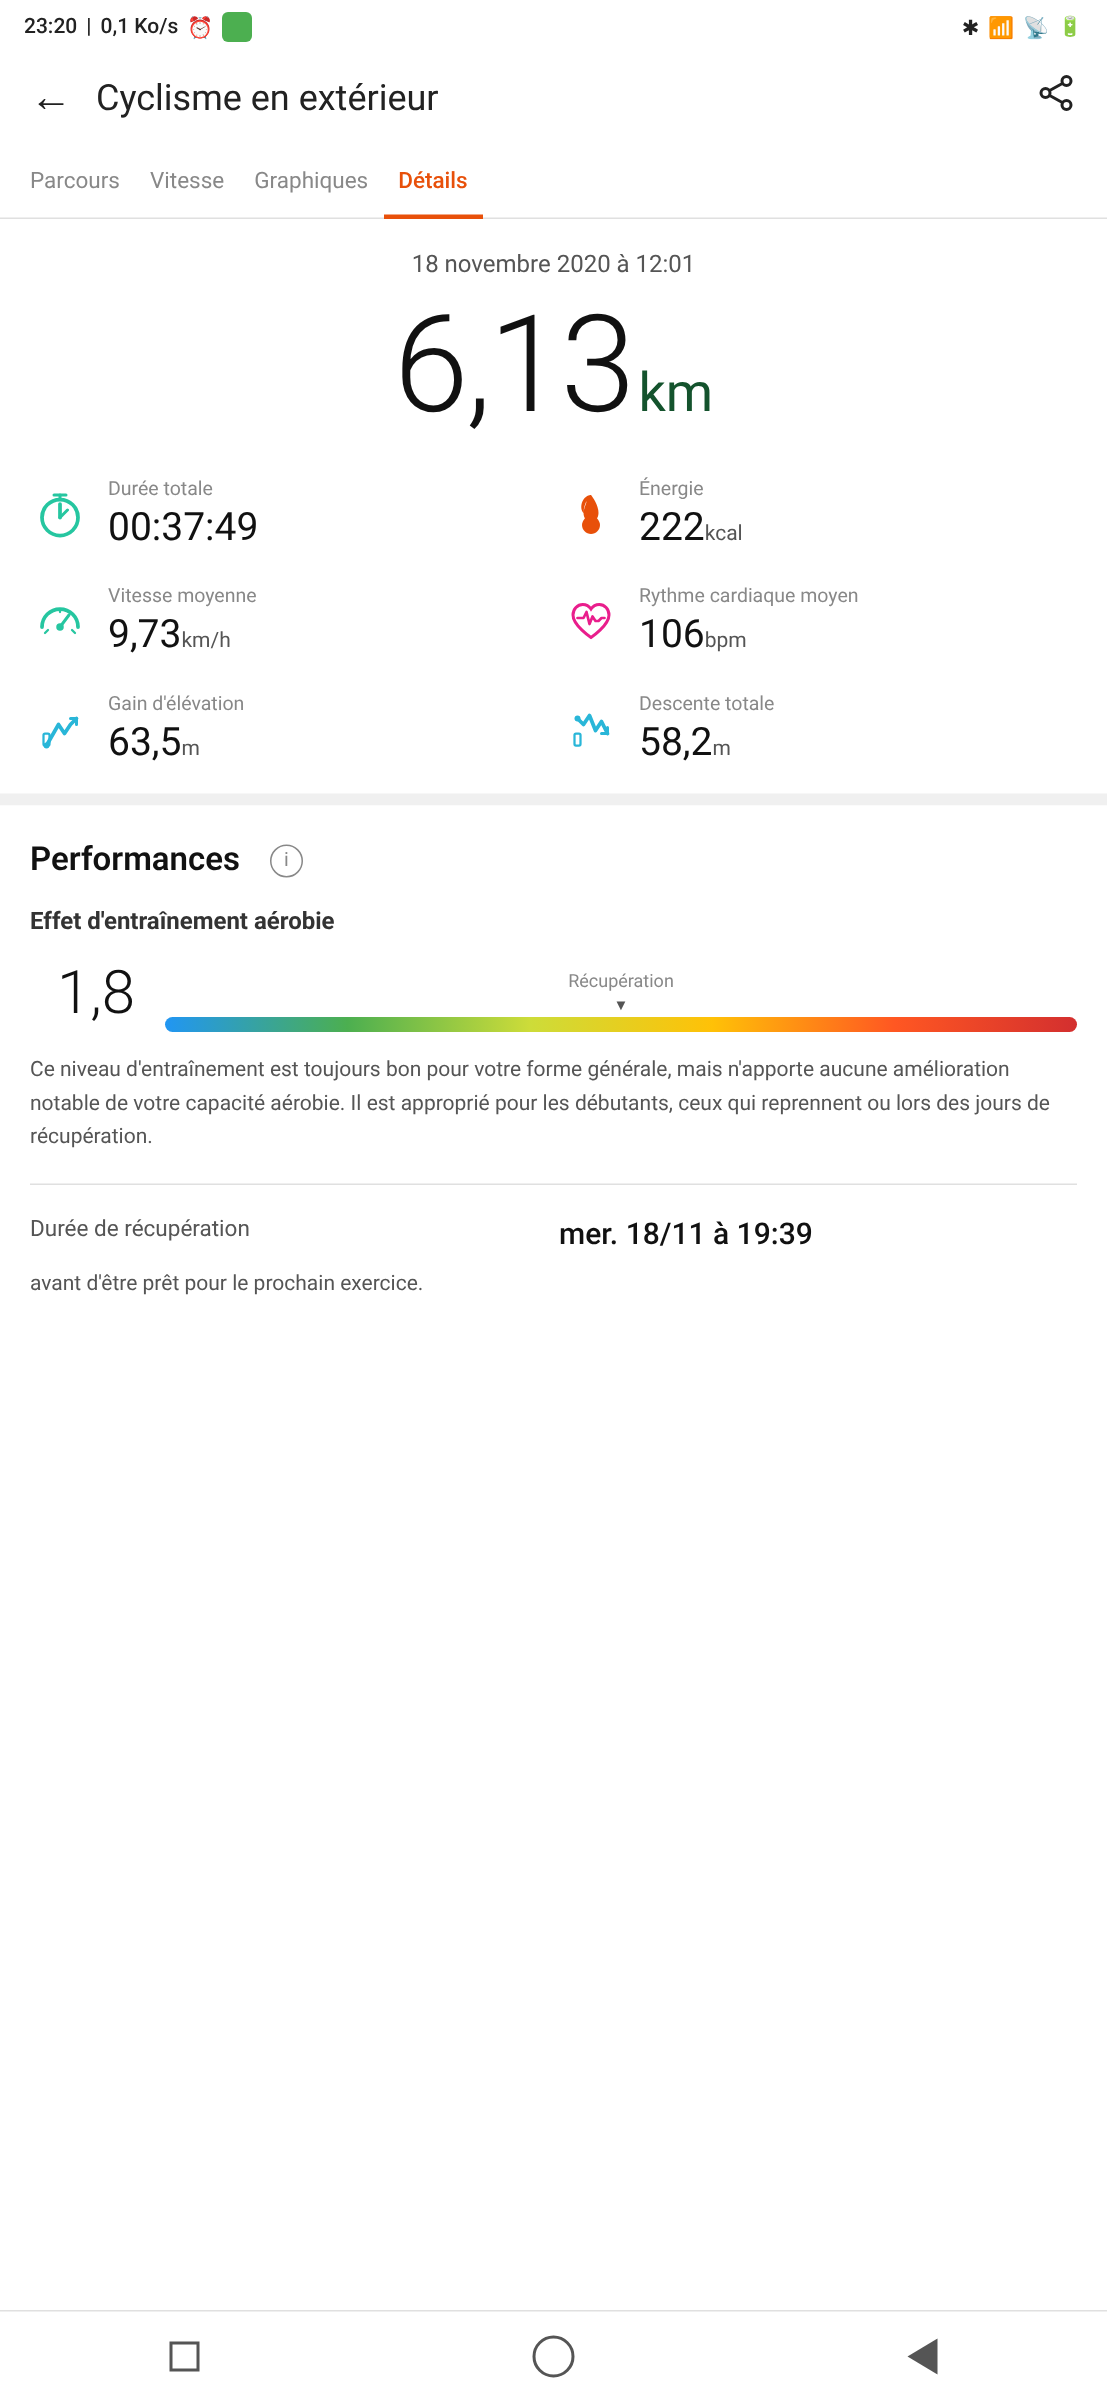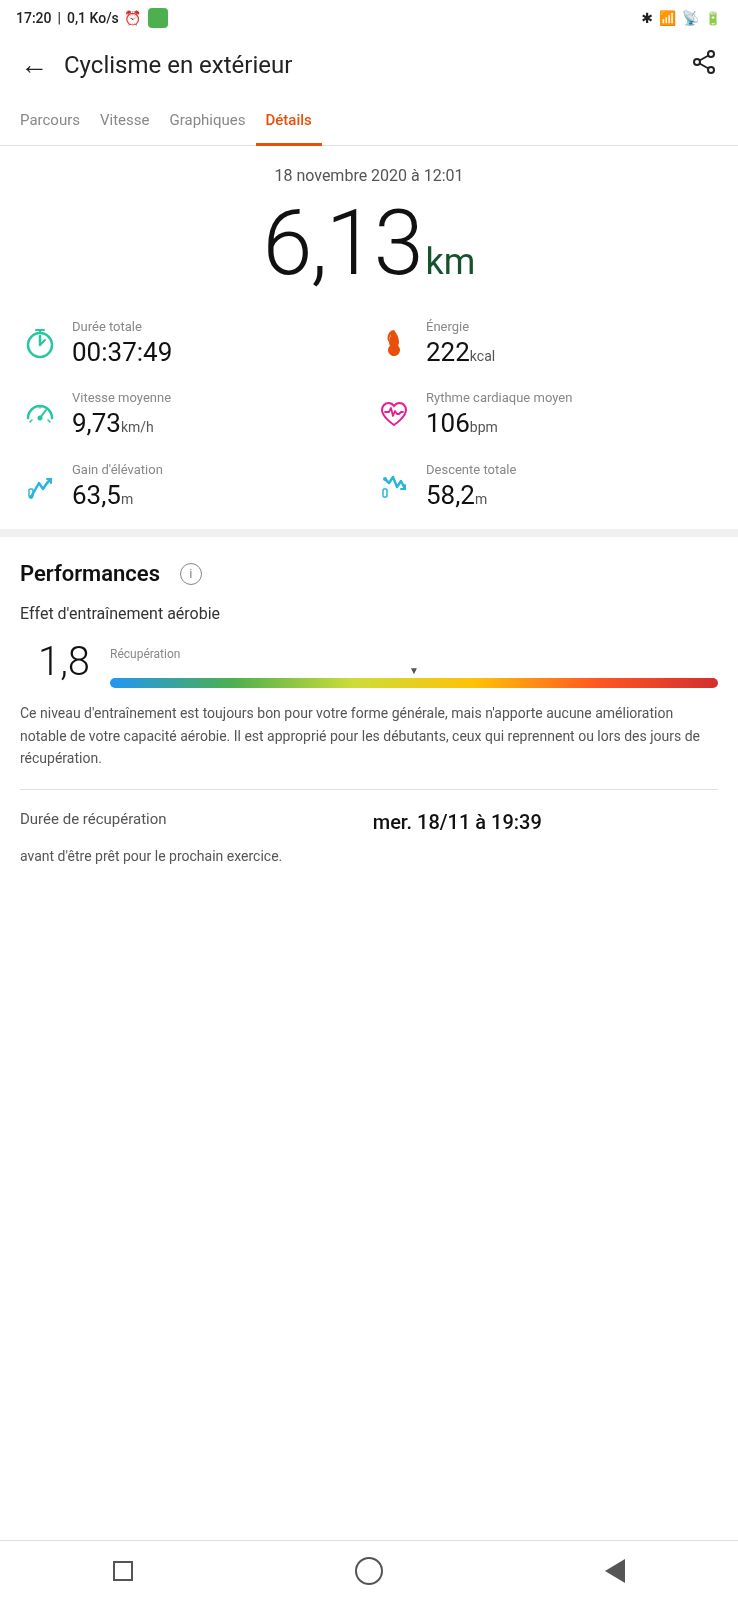--- a/index.html
+++ b/index.html
@@ -178,20 +178,21 @@
       font-size: 13px;
       color: #888;
       cursor: pointer;
     }
 
     .training-label {
       font-size: 16px;
       color: #333;
       margin-bottom: 4px;
       line-height: 1.3;
+      font-weight: bold;
     }
 
     .training-row {
       display: flex;
       align-items: center;
       gap: 20px;
       margin-top: 10px;
       margin-bottom: 10px;
     }
     .training-value {
@@ -202,20 +203,21 @@
       text-align: right;
     }
 
     
     .bar-container {
       flex: 1;
     }
     .bar-label {
       font-size: 12px;
       color: #888;
+      text-align: center;
       margin-bottom: 4px;
       margin-top: 12px;
     }
     .bar-arrow {
       text-align: center;
       font-size: 10px;
       color: #555;
       margin-bottom: 2px;
     }
     .gradient-bar {
@@ -327,21 +329,21 @@
     .icon-speed { color: #26c6a0; }
     .icon-heart { color: #e91e8c; }
     .icon-ascent { color: #29b6d8; }
     .icon-descent { color: #29b6d8; }
   </style>
 </head>
 <body>
 
 <div class="status-bar">
   <div class="status-left">
-    <span>17:20</span>
+    <span>23:20</span>
     <span>|</span>
     <span>0,1 Ko/s</span>
     <span>⏰</span>
     <span style="width:20px;height:20px;background:#4CAF50;border-radius:4px;display:inline-block;"></span>
   </div>
   <div class="status-right">
     <span>✱</span>
     <span>📶</span>
     <span>📡</span>
     <span style="font-size:13px;">🔋</span>

